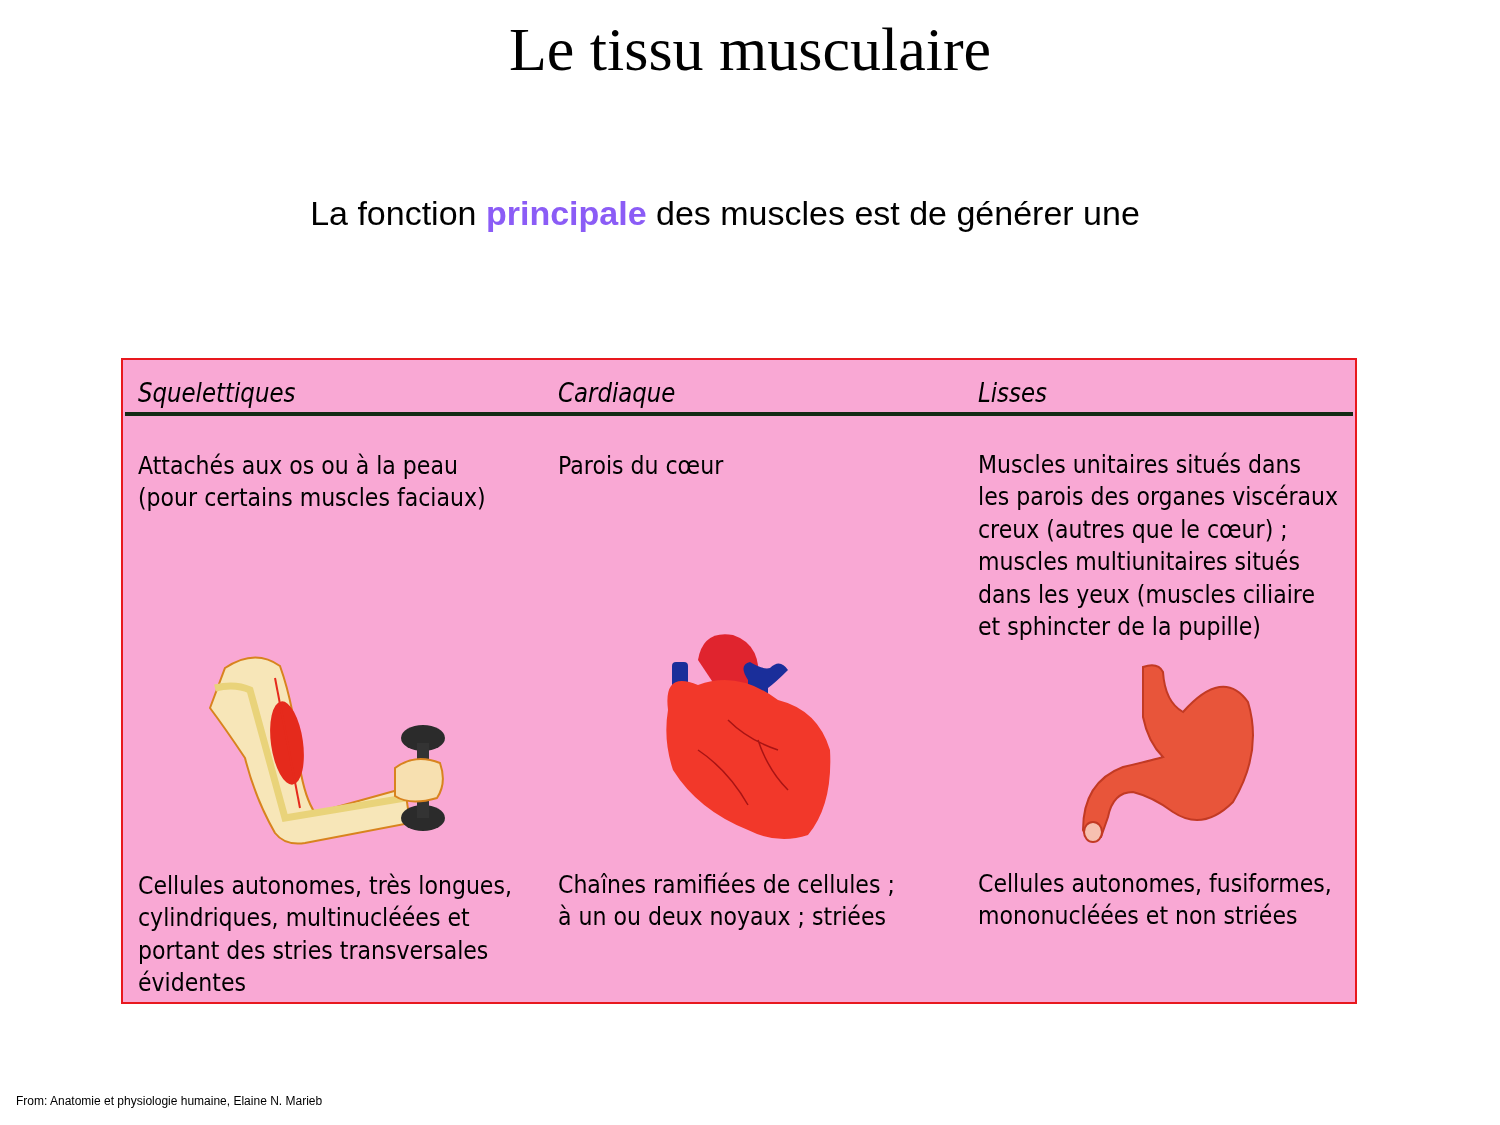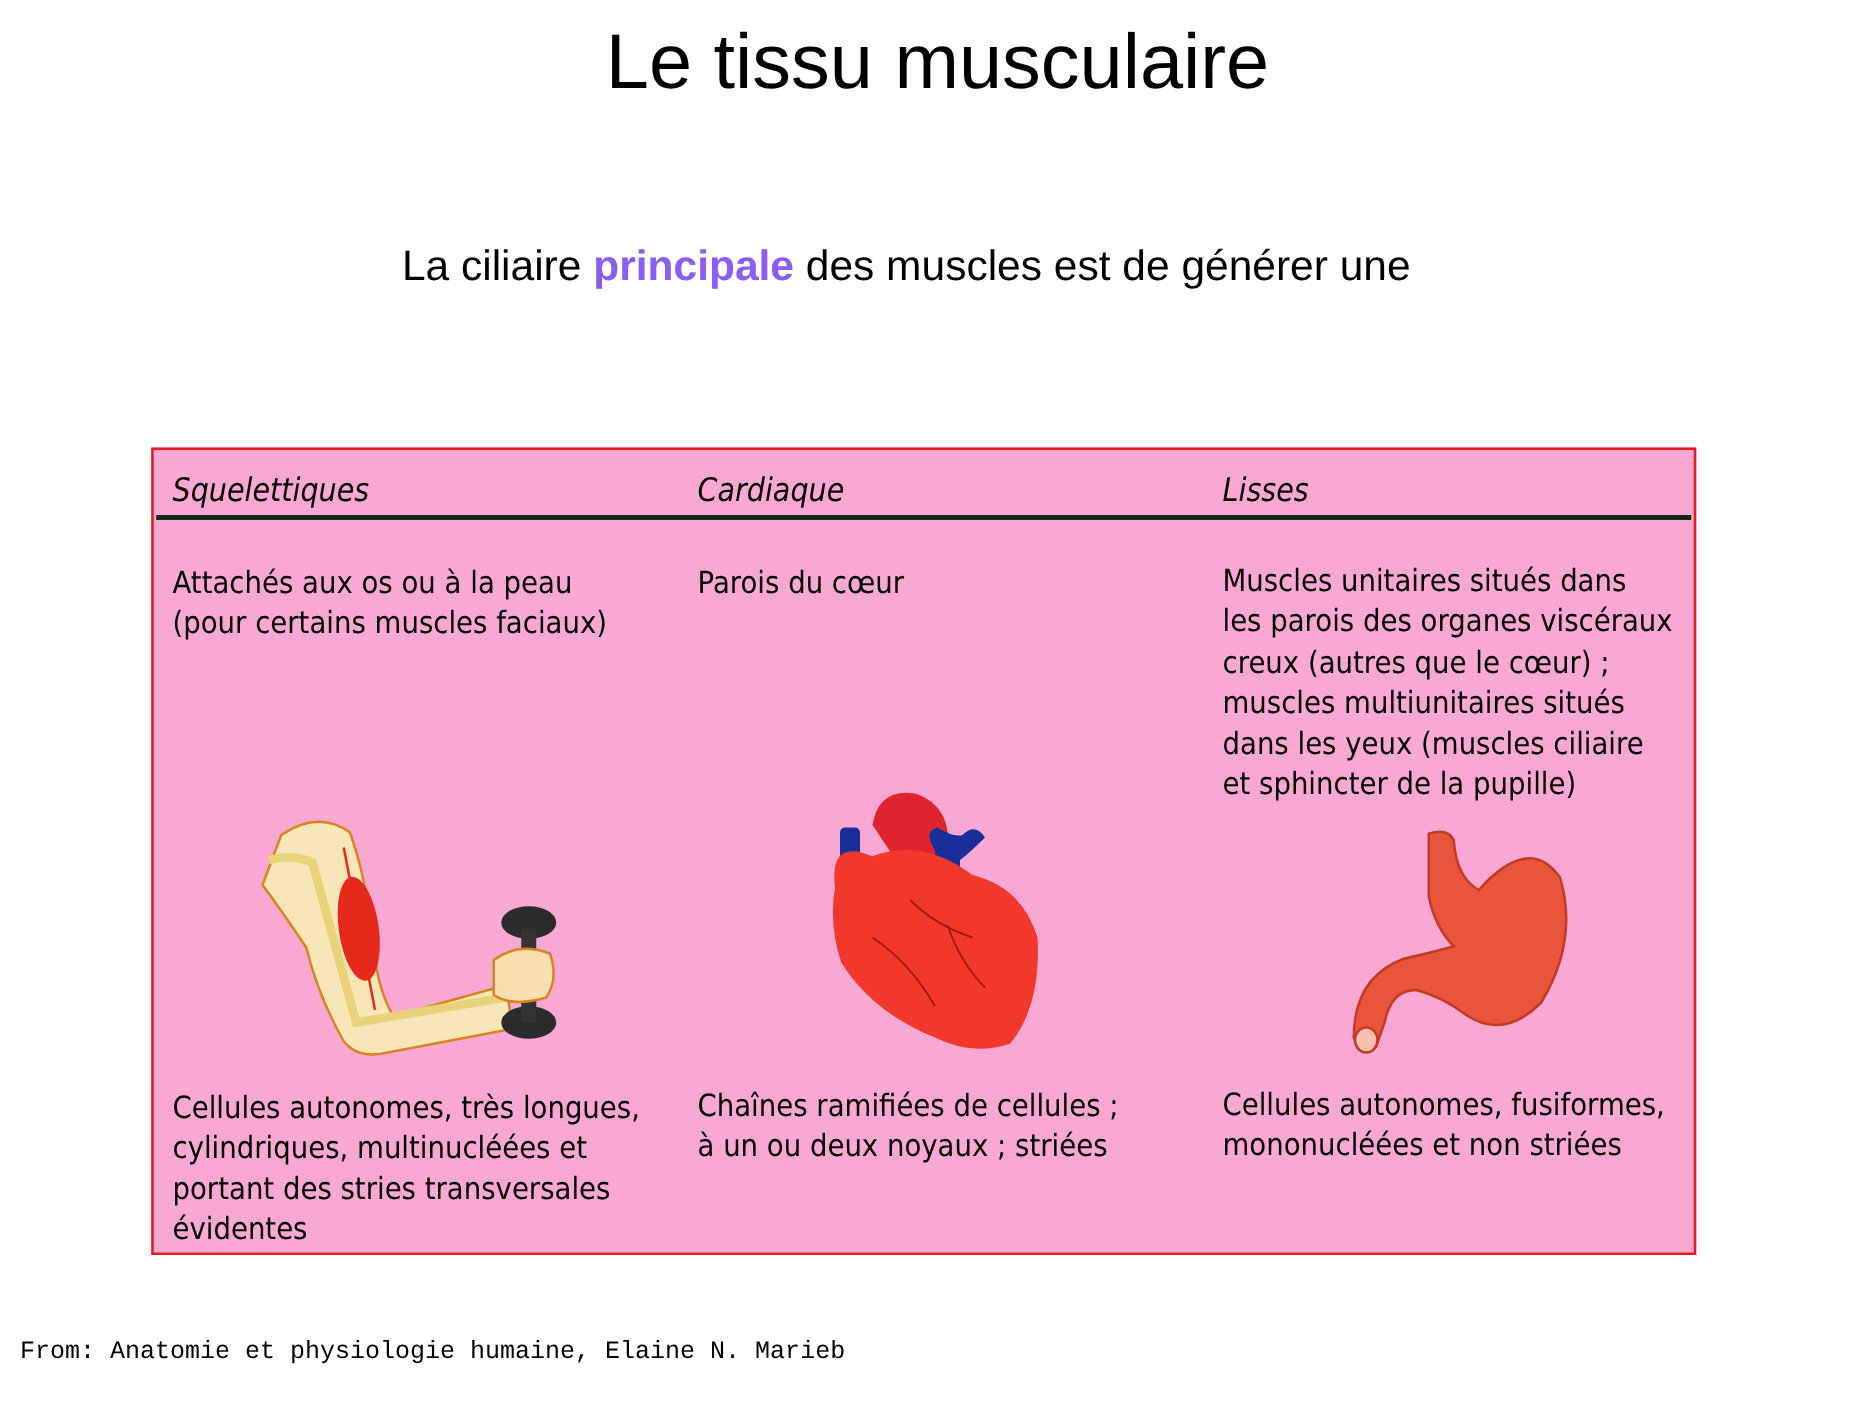--- a/index.html
+++ b/index.html
@@ -1,36 +1,36 @@
 <!DOCTYPE html>
 <html><head>
 <meta charset="utf-8">
 <style>
   html, body { margin:0; padding:0; background:#ffffff; }
   body { width:1500px; height:1125px; position:relative; overflow:hidden; font-family:"Liberation Sans", sans-serif; color:#000; }
-  .title { position:absolute; left:0; width:1500px; top:14px; text-align:center; font-family:Liberation Sans, sans-serif; font-size:62px; font-weight:normal; letter-spacing:0px; }
+  .title { position:absolute; left:0; width:1500px; top:14px; text-align:center; font-family:Liberation Serif, serif; font-size:62px; font-weight:normal; letter-spacing:0px; }
   .intro { position:absolute; left:200px; width:1050px; top:190px; text-align:center; font-family:"Liberation Sans", sans-serif; font-size:34px; line-height:46px; }
   .intro .hl { color:#8b5cf6; font-weight:bold; }
   .frame { position:absolute; left:121px; top:358px; width:1236px; height:646px; border:2px solid #e8181e; box-sizing:border-box; background:#f9a8d4; }
   .hdr { position:absolute; top:18px; font-family:"DejaVu Sans", sans-serif; font-style:italic; font-size:26px; transform:scaleX(0.88); transform-origin:left; }
   .rule { position:absolute; left:2px; right:2px; top:52px; height:4px; background:#142a14; }
   .cell { position:absolute; font-family:"DejaVu Sans", sans-serif; font-size:24.5px; line-height:32.4px; transform:scaleX(0.9); transform-origin:left top; white-space:nowrap; }
   .col1 { left:15px; }
   .col2 { left:435px; }
   .col3 { left:855px; }
   .ill { position:absolute; }
-  .source { position:absolute; left:16px; top:1070px; font-family:Liberation Mono, monospace; font-size:20px; }
+  .source { position:absolute; left:16px; top:1094px; font-family:Liberation Sans, sans-serif; font-size:12px; }
 </style>
 </head>
 <body>
 
 <div class="title">Le tissu musculaire</div>
 
 <div class="intro">
-  <div><span>La ciliaire </span><span class="hl">principale</span><span> des muscles est de générer une</span></div>
+  <div><span>La fonction </span><span class="hl">principale</span><span> des muscles est de générer une</span></div>
 </div>
 
 <div class="frame">
   <div class="hdr col1">Squelettiques</div>
   <div class="hdr col2">Cardiaque</div>
   <div class="hdr col3">Lisses</div>
   <div class="rule"></div>
 
   <div class="cell col1" style="top:90px;">
     <div>Attachés aux os ou à la peau</div>

